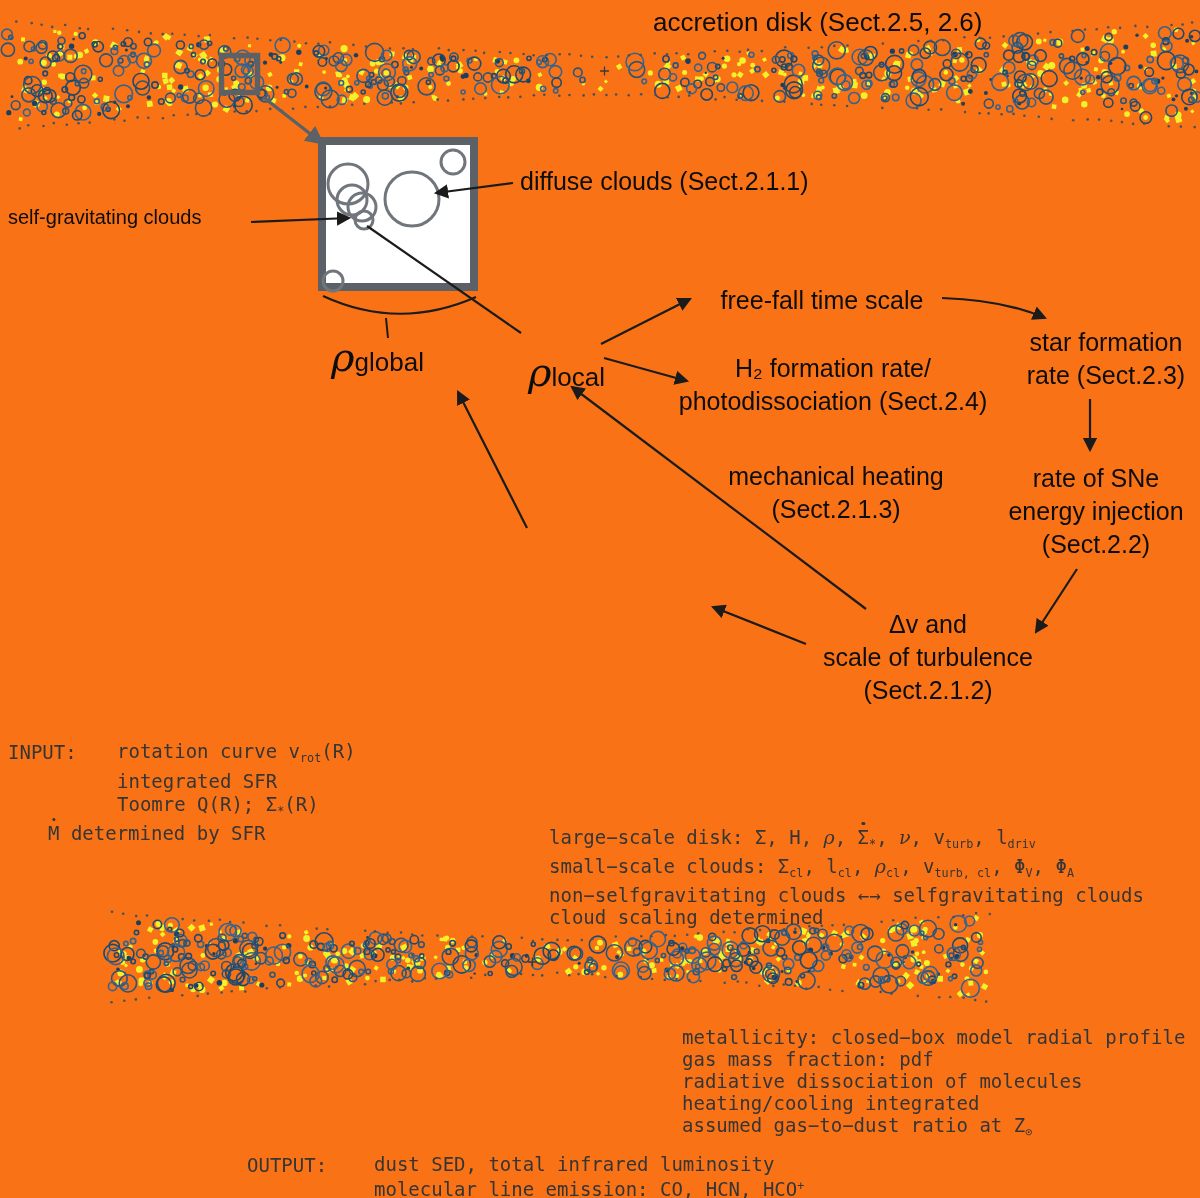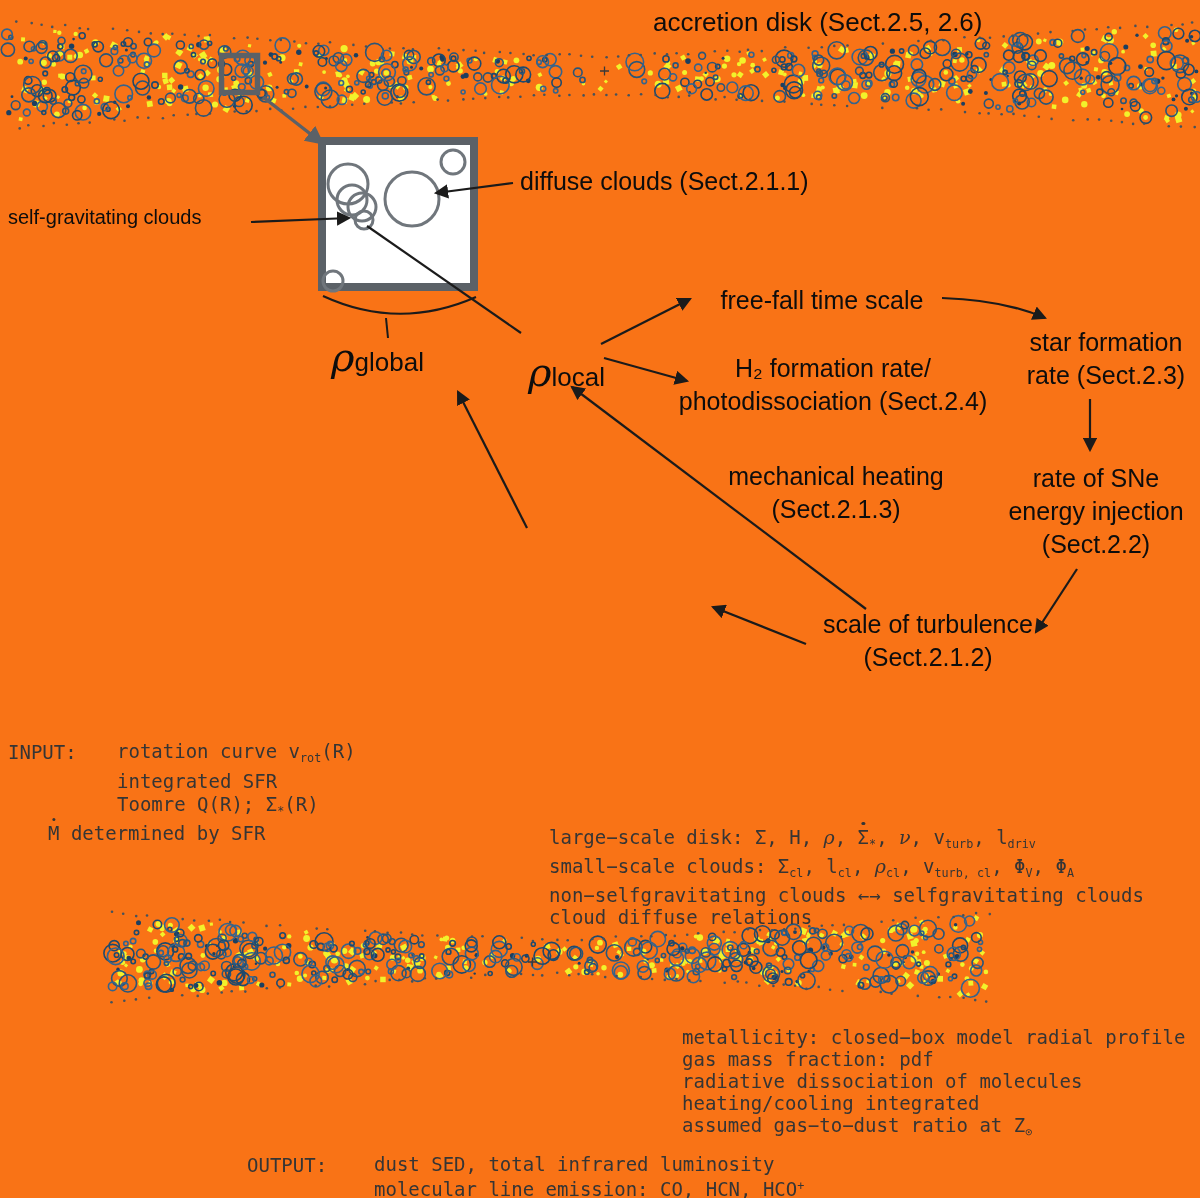--- a/index.html
+++ b/index.html
@@ -1736,40 +1736,41 @@
   <div class="abs node" style="left:836px;top:460px;">
       <div class="nl">mechanical heating</div>
       <div class="nl">(Sect.2.1.3)</div>
     </div>
   <div class="abs node" style="left:1096px;top:462px;">
       <div class="nl">rate of SNe</div>
       <div class="nl">energy injection</div>
       <div class="nl">(Sect.2.2)</div>
     </div>
   <div class="abs node" style="left:928px;top:608px;">
+      <div class="nl">Δv and</div>
       <div class="nl">scale of turbulence</div>
       <div class="nl">(Sect.2.1.2)</div>
     </div>
 
   <div class="abs mono" style="left:8px;top:741px;">INPUT:</div>
   <div class="abs mono lh23" style="left:117px;top:740px;">
       <div class="ln"><span>rotation curve v</span><span class="sub">rot</span><span>(R)</span></div>
       <div class="ln"><span>integrated SFR</span></div>
       <div class="ln"><span>Toomre Q(R); Σ</span><span class="sub">*</span><span>(R)</span></div>
     </div>
 
   <div class="abs mono" style="left:8px;top:822px;padding-left:40px;">
       <div class="ln"><span class="dot">M</span><span> determined by SFR</span></div>
     </div>
 
   <div class="abs mono lh22" style="left:549px;top:826px;">
       <div class="ln"><span>large−scale disk: Σ, H, </span><span class="gk">ρ</span><span>, </span><span class="dot">Σ</span><span class="sub">*</span><span>, </span><span class="gk">ν</span><span>, v</span><span class="sub">turb</span><span>, l</span><span class="sub">driv</span></div>
       <div class="ln"><span>small−scale clouds: Σ</span><span class="sub">cl</span><span>, l</span><span class="sub">cl</span><span>, </span><span class="gk">ρ</span><span class="sub">cl</span><span>, v</span><span class="sub">turb, cl</span><span>, Φ</span><span class="sub">V</span><span>, Φ</span><span class="sub">A</span></div>
       <div class="ln"><span>non−selfgravitating clouds ←→ selfgravitating clouds</span></div>
-      <div class="ln"><span>cloud diffuse relations</span></div>
+      <div class="ln"><span>cloud scaling determined</span></div>
     </div>
 
   <div class="abs mono lh22" style="left:682px;top:1026px;">
       <div class="ln"><span>metallicity: closed−box model radial profile</span></div>
       <div class="ln"><span>gas mass fraction: pdf</span></div>
       <div class="ln"><span>radiative dissociation of molecules</span></div>
       <div class="ln"><span>heating/cooling integrated</span></div>
       <div class="ln"><span>assumed gas−to−dust ratio at Z</span><span class="sub">⊙</span></div>
     </div>
 

